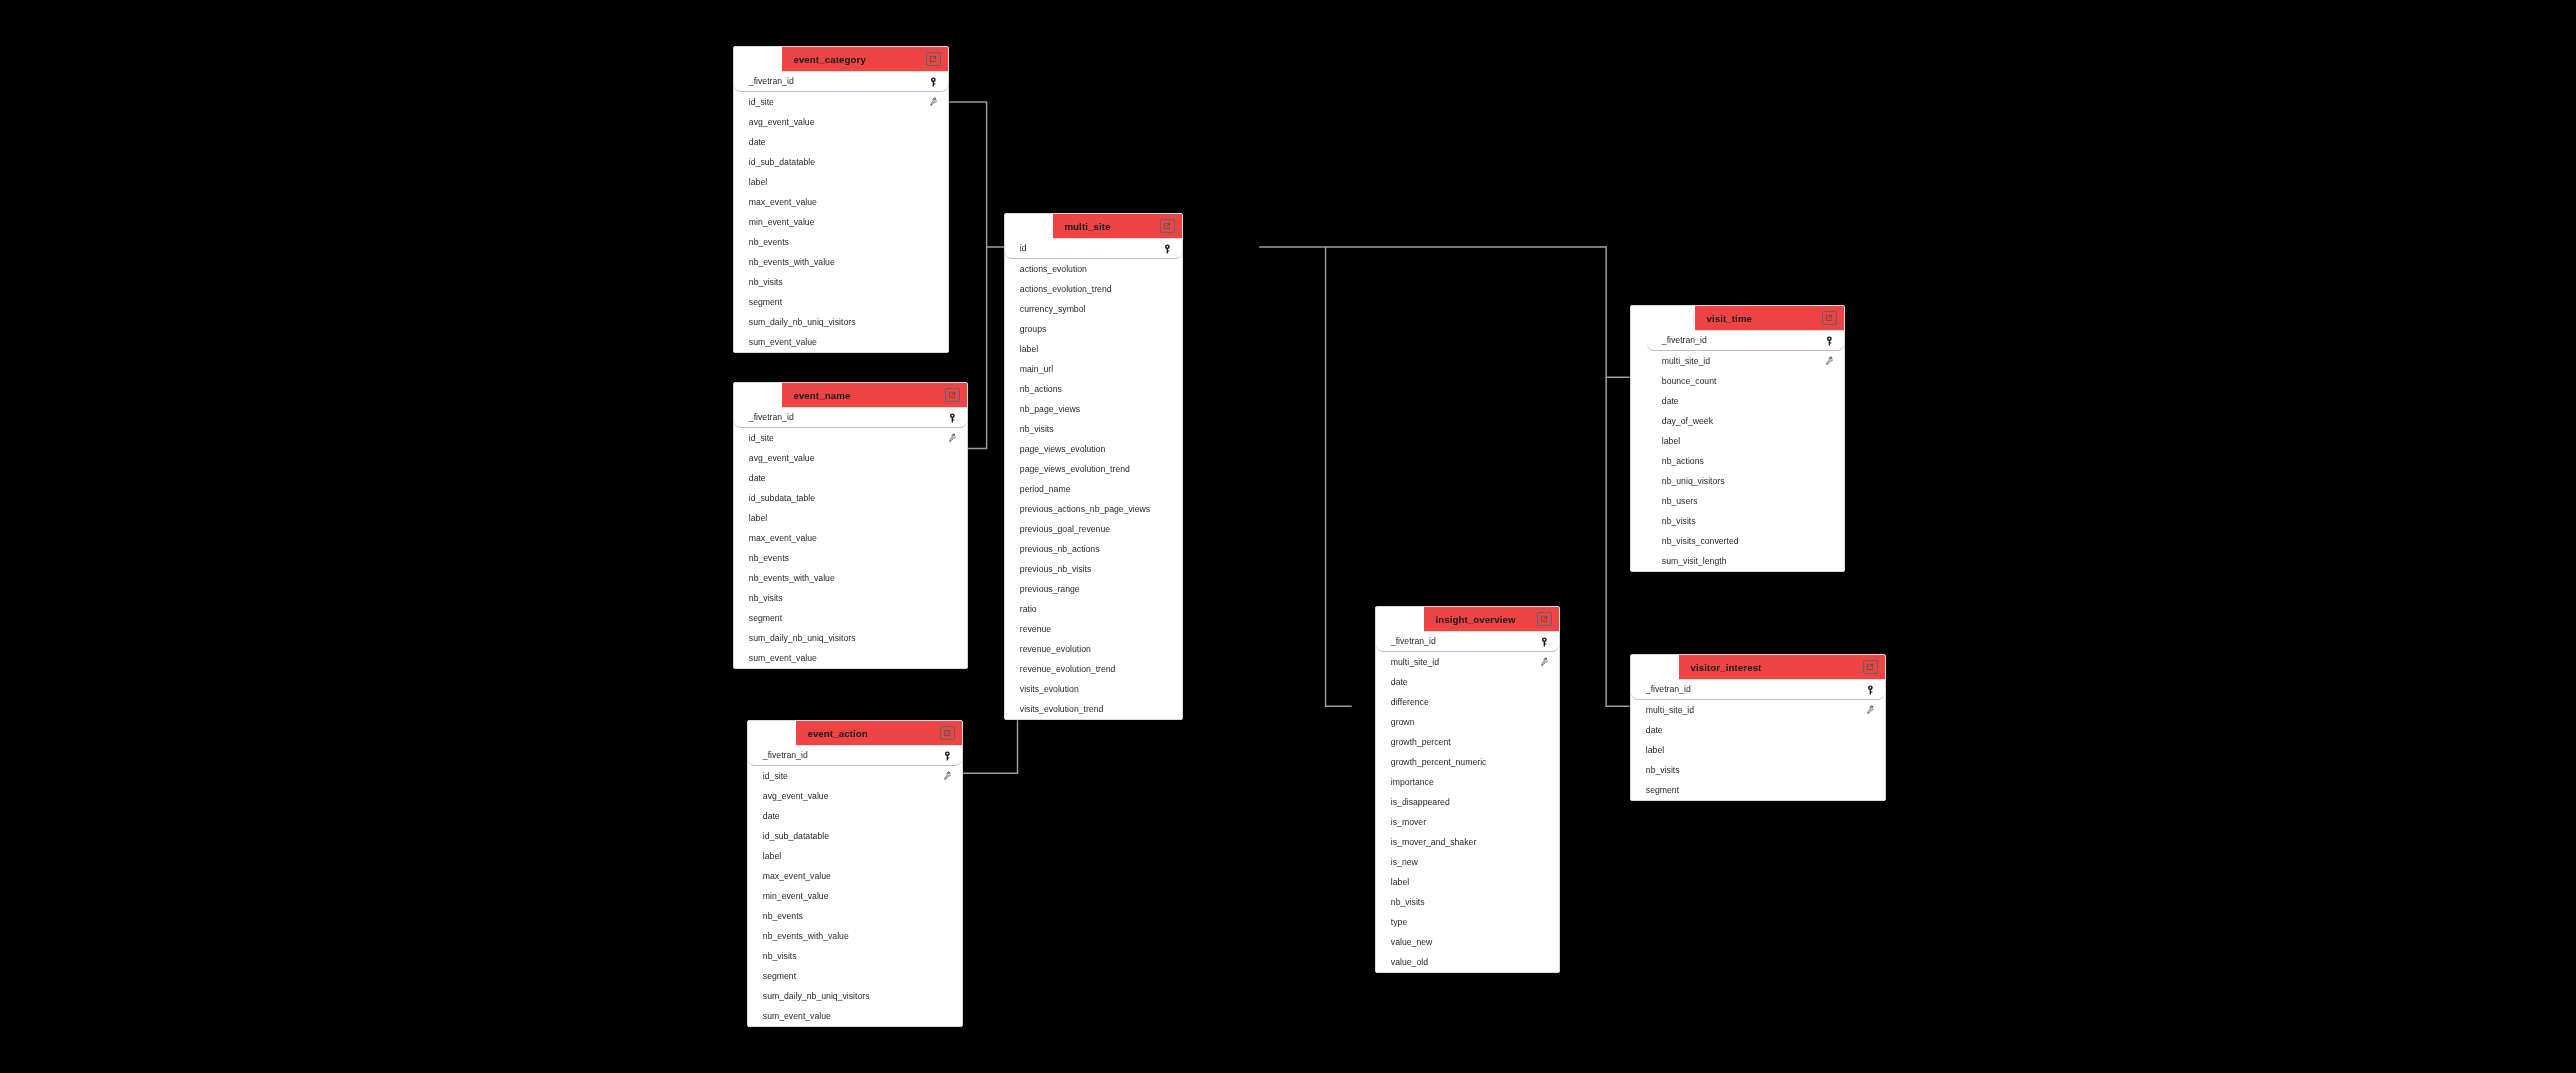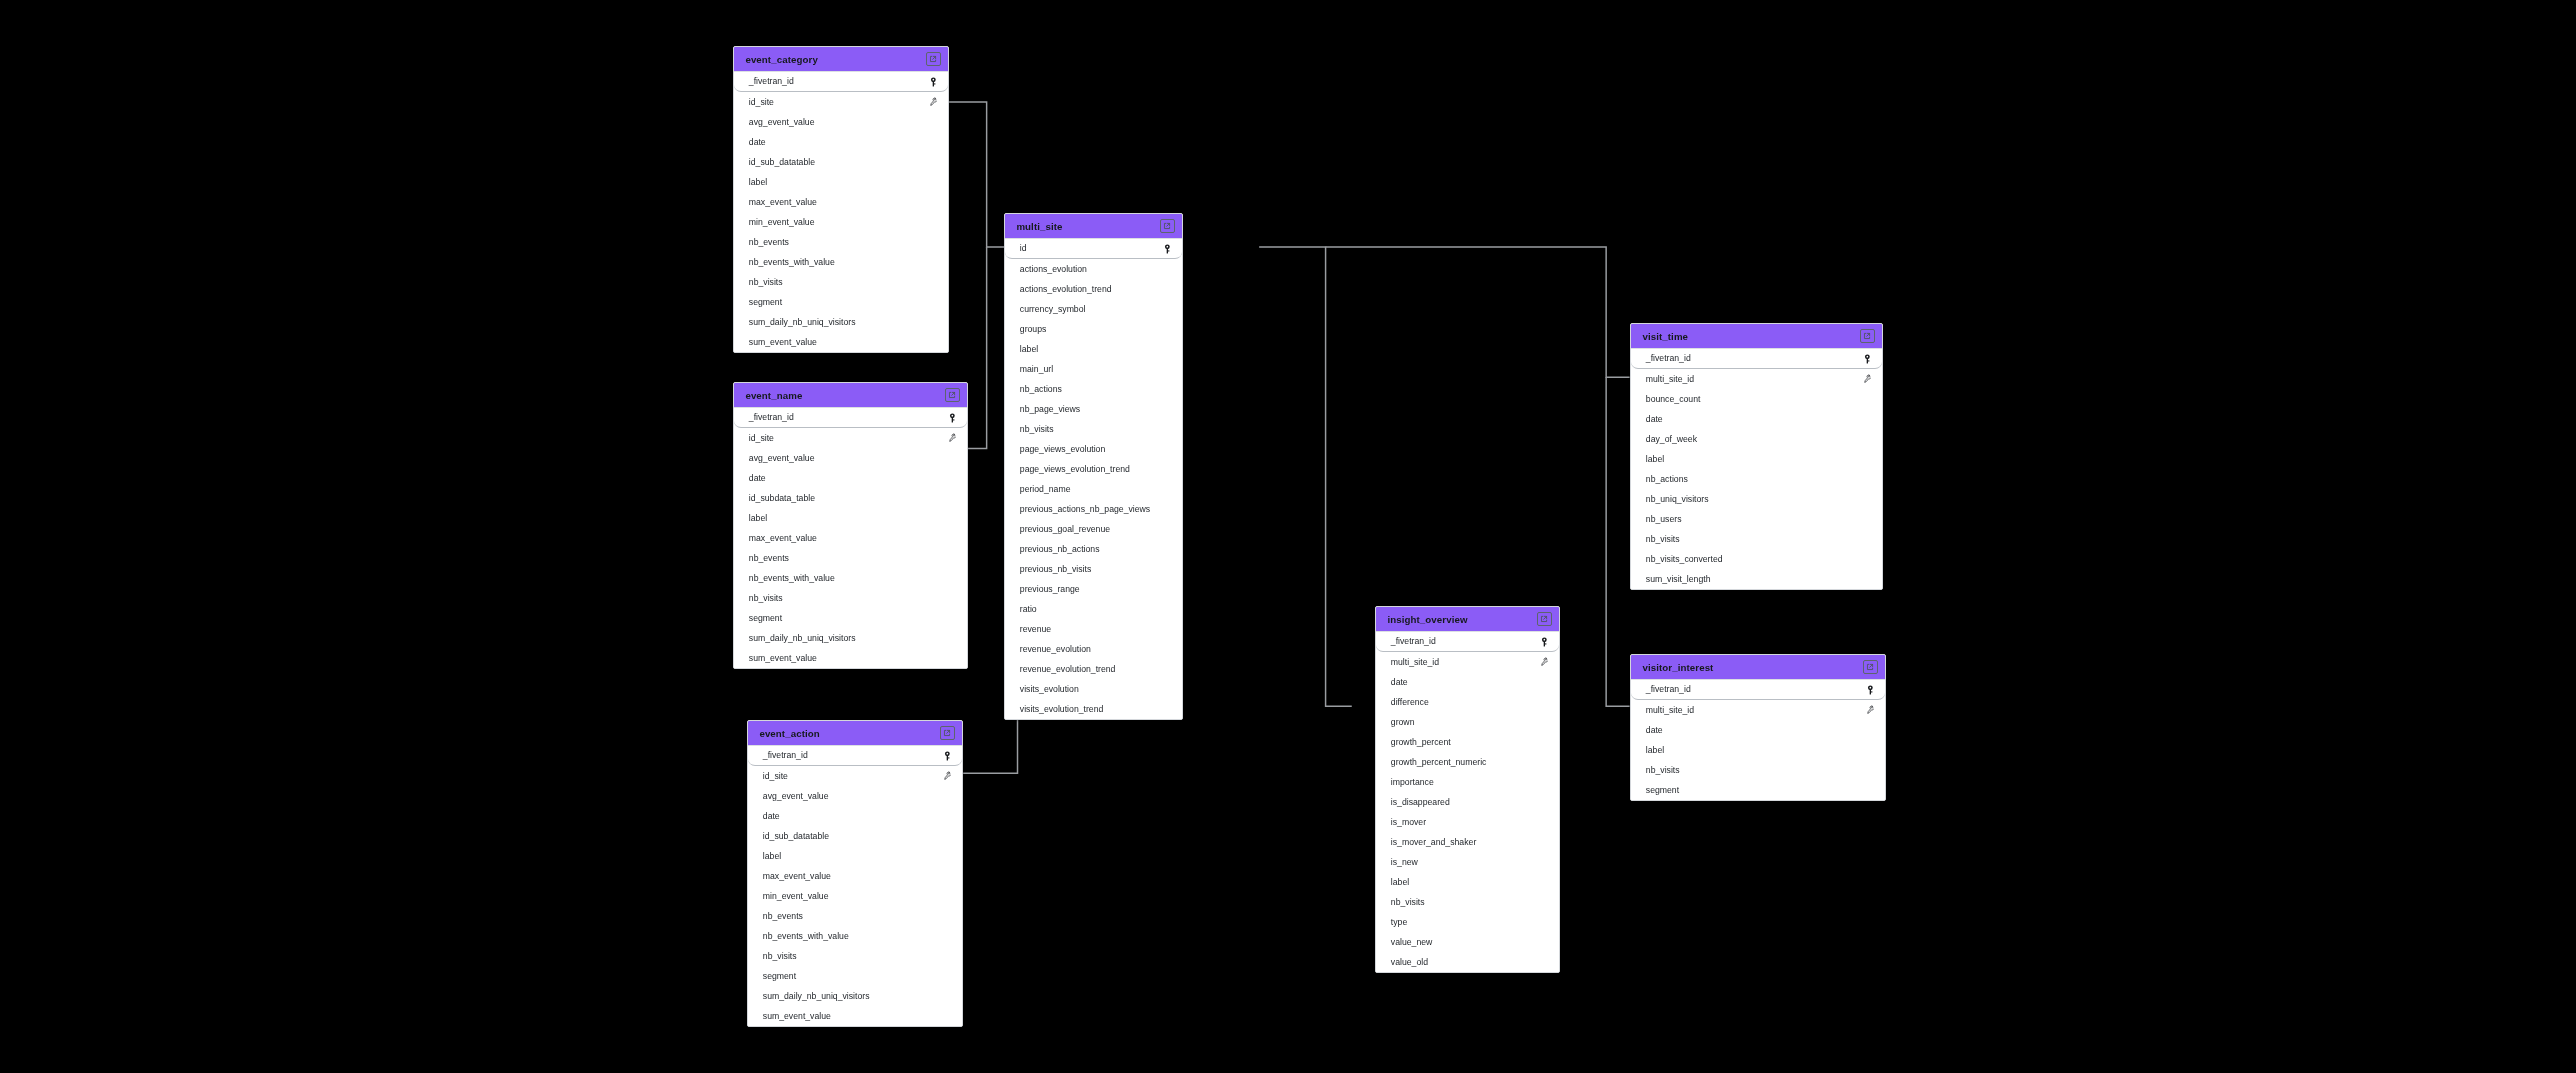--- a/index.html
+++ b/index.html
@@ -41,27 +41,28 @@
     background: #ffffff;
     border: 0.7px solid #d4d7db;
     border-radius: 2px;
     box-shadow: 0 0.7px 2px rgba(0,0,0,0.30);
     box-sizing: border-box;
     overflow: hidden;
   }
 
   .table-header {
     height: 25px;
-    background: #8b5cf6;
+    background: #ef4444;
     border-bottom: 0.7px solid #dcdfe3;
     display: flex;
     align-items: center;
     justify-content: space-between;
     padding: 0 7.4px 0 11.4px;
     box-sizing: border-box;
+    margin-left: 48px;
   }
 
   .table-title {
     font-size: 9.7px;
     font-weight: bold;
     color: #16191d;
     letter-spacing: 0.1px;
     white-space: nowrap;
   }
 
@@ -564,21 +565,21 @@
         </div>
         <div class="col-row">
           <span class="col-name">value_new</span>
           <span class="key-slot"></span>
         </div>
         <div class="col-row">
           <span class="col-name">value_old</span>
           <span class="key-slot"></span>
         </div>
       </div>
-      <div class="table-card" style="left: 1630px; top: 323px; width: 253px;">
+      <div class="table-card" style="left: 1630px; top: 305px; width: 215px; padding-left: 16px;">
         <div class="table-header">
           <span class="table-title">visit_time</span>
           <span class="open-icon">
             <svg width="8" height="8" viewBox="0 0 12 12">
               <path d="M4.2 2.1 H2.2 V9.8 H9.9 V7.8" fill="none" stroke="#4b5259" stroke-width="1.25" stroke-linecap="round" stroke-linejoin="round"></path>
               <path d="M6.4 2.1 H9.9 V5.6" fill="none" stroke="#4b5259" stroke-width="1.25" stroke-linecap="round" stroke-linejoin="round"></path>
               <path d="M9.9 2.1 L5.6 6.4" fill="none" stroke="#4b5259" stroke-width="1.25" stroke-linecap="round"></path>
             </svg>
           </span>
         </div>

